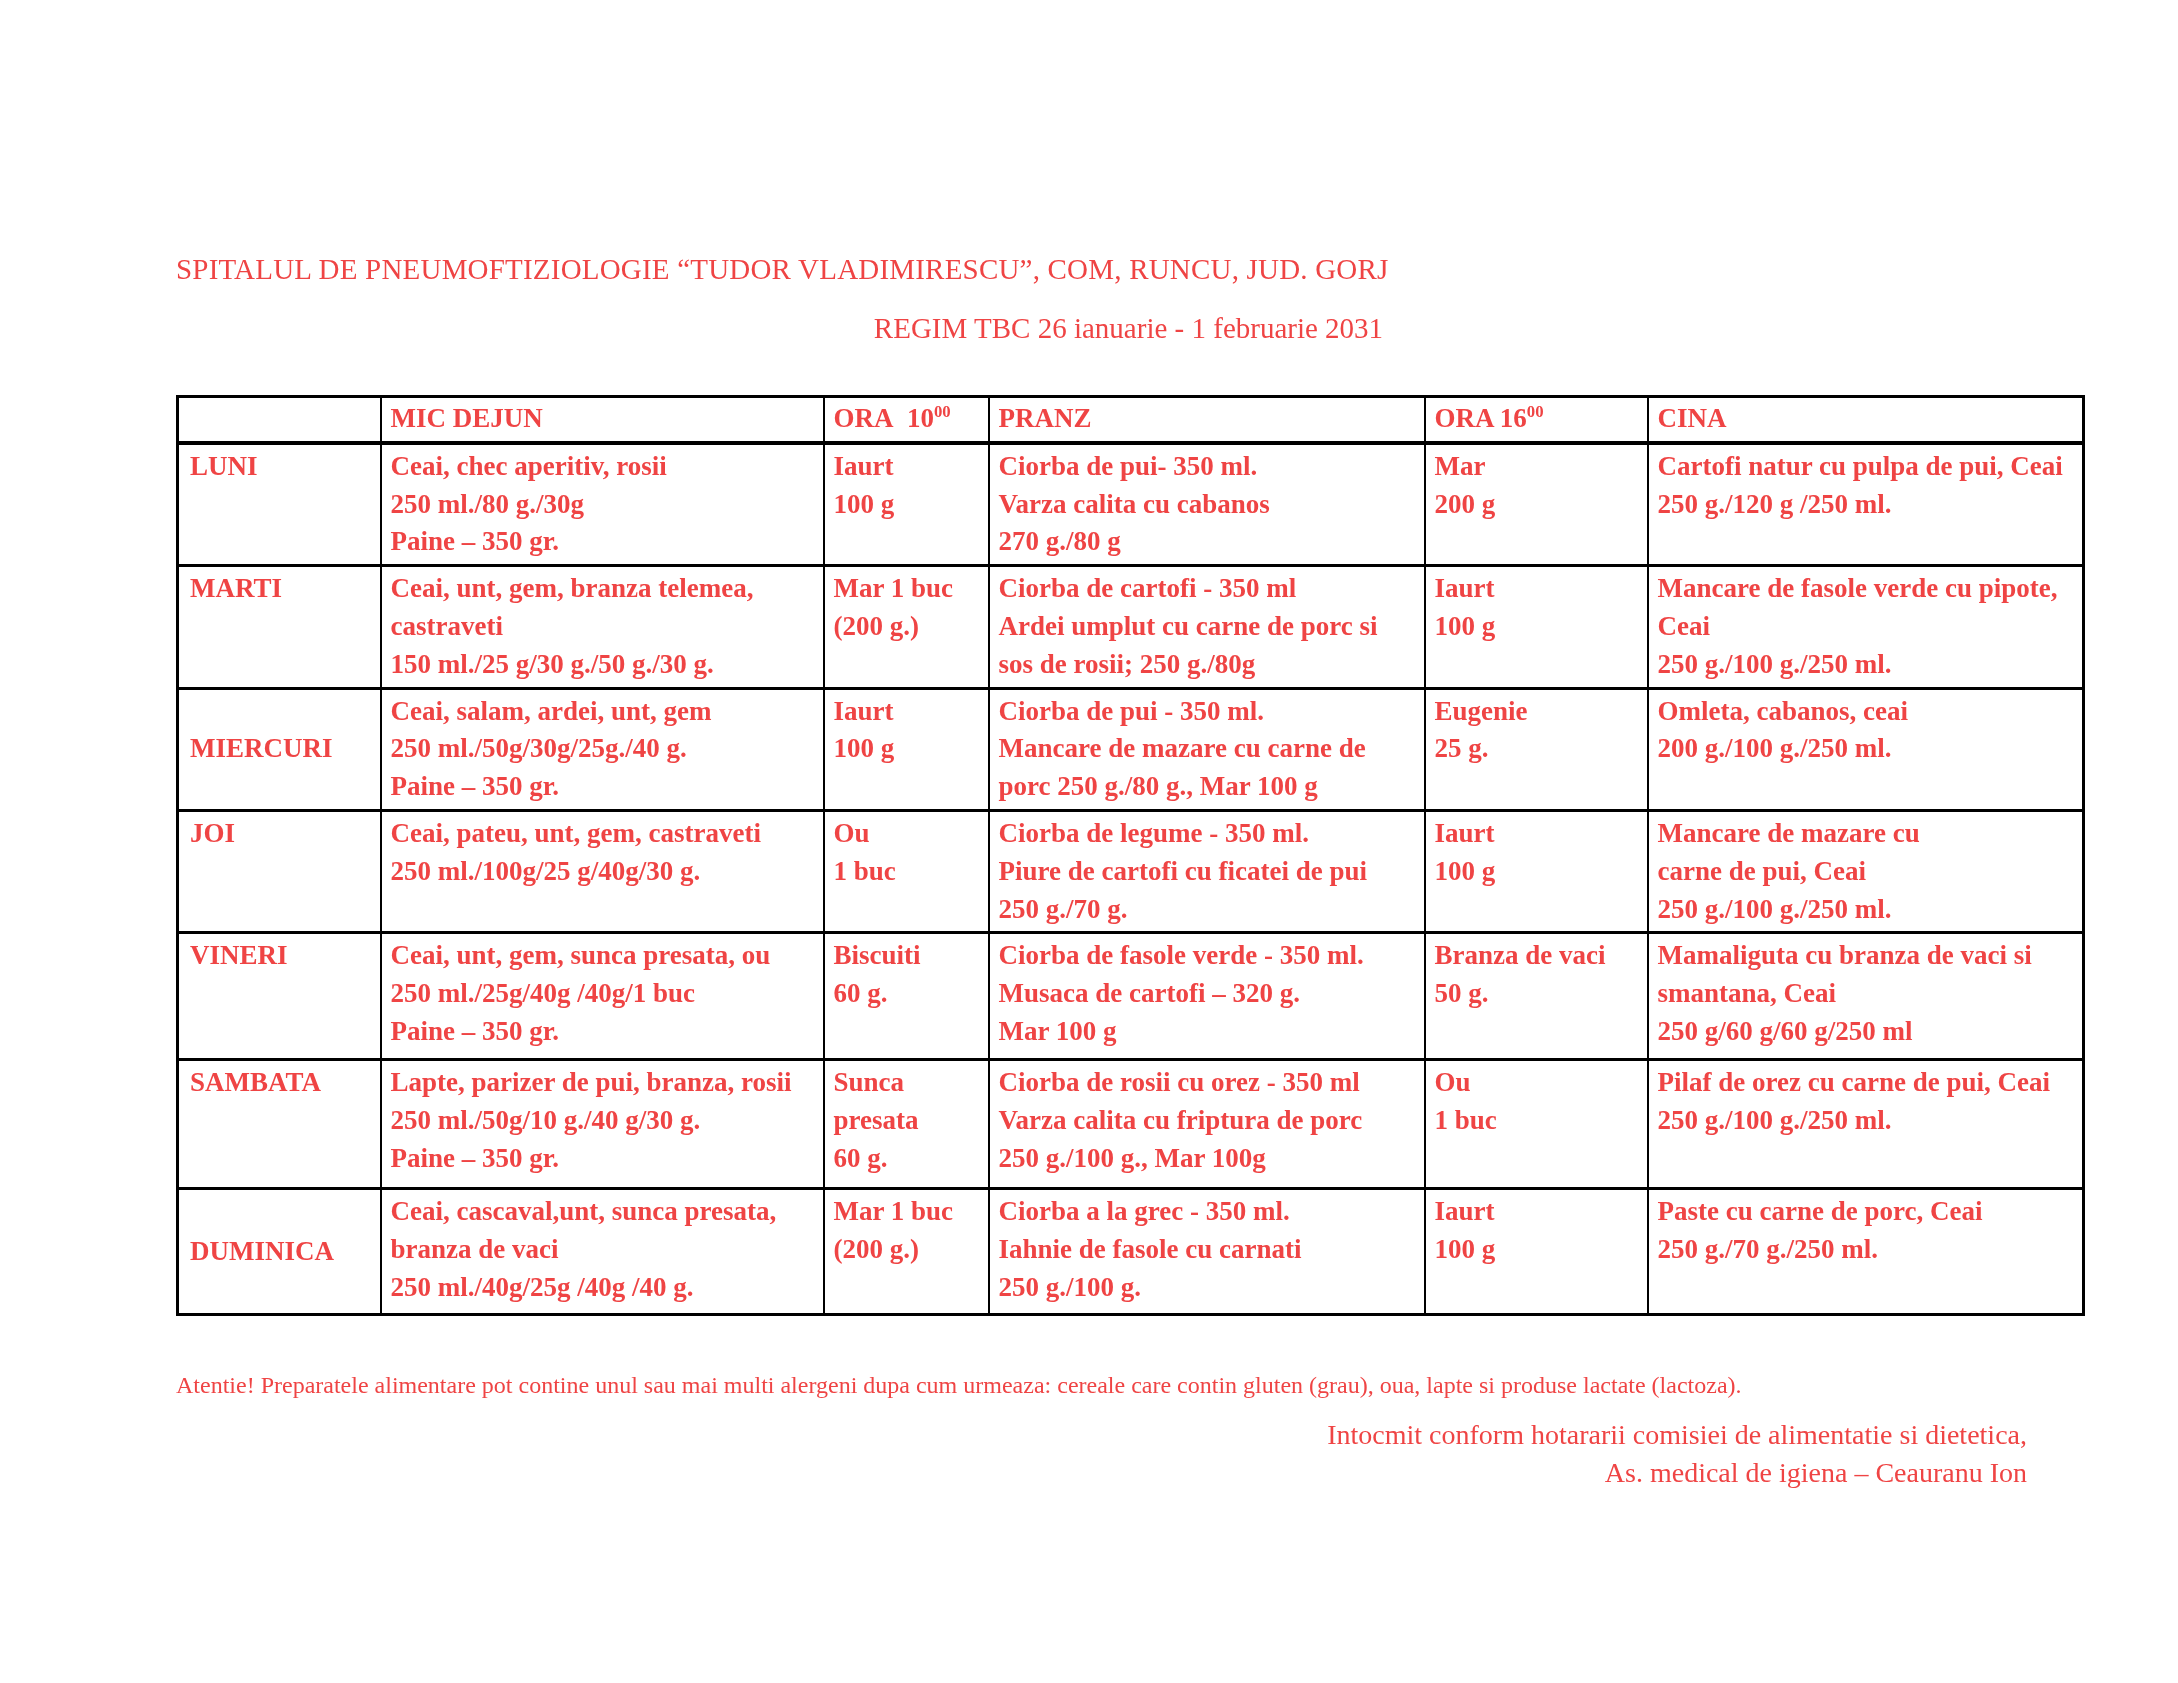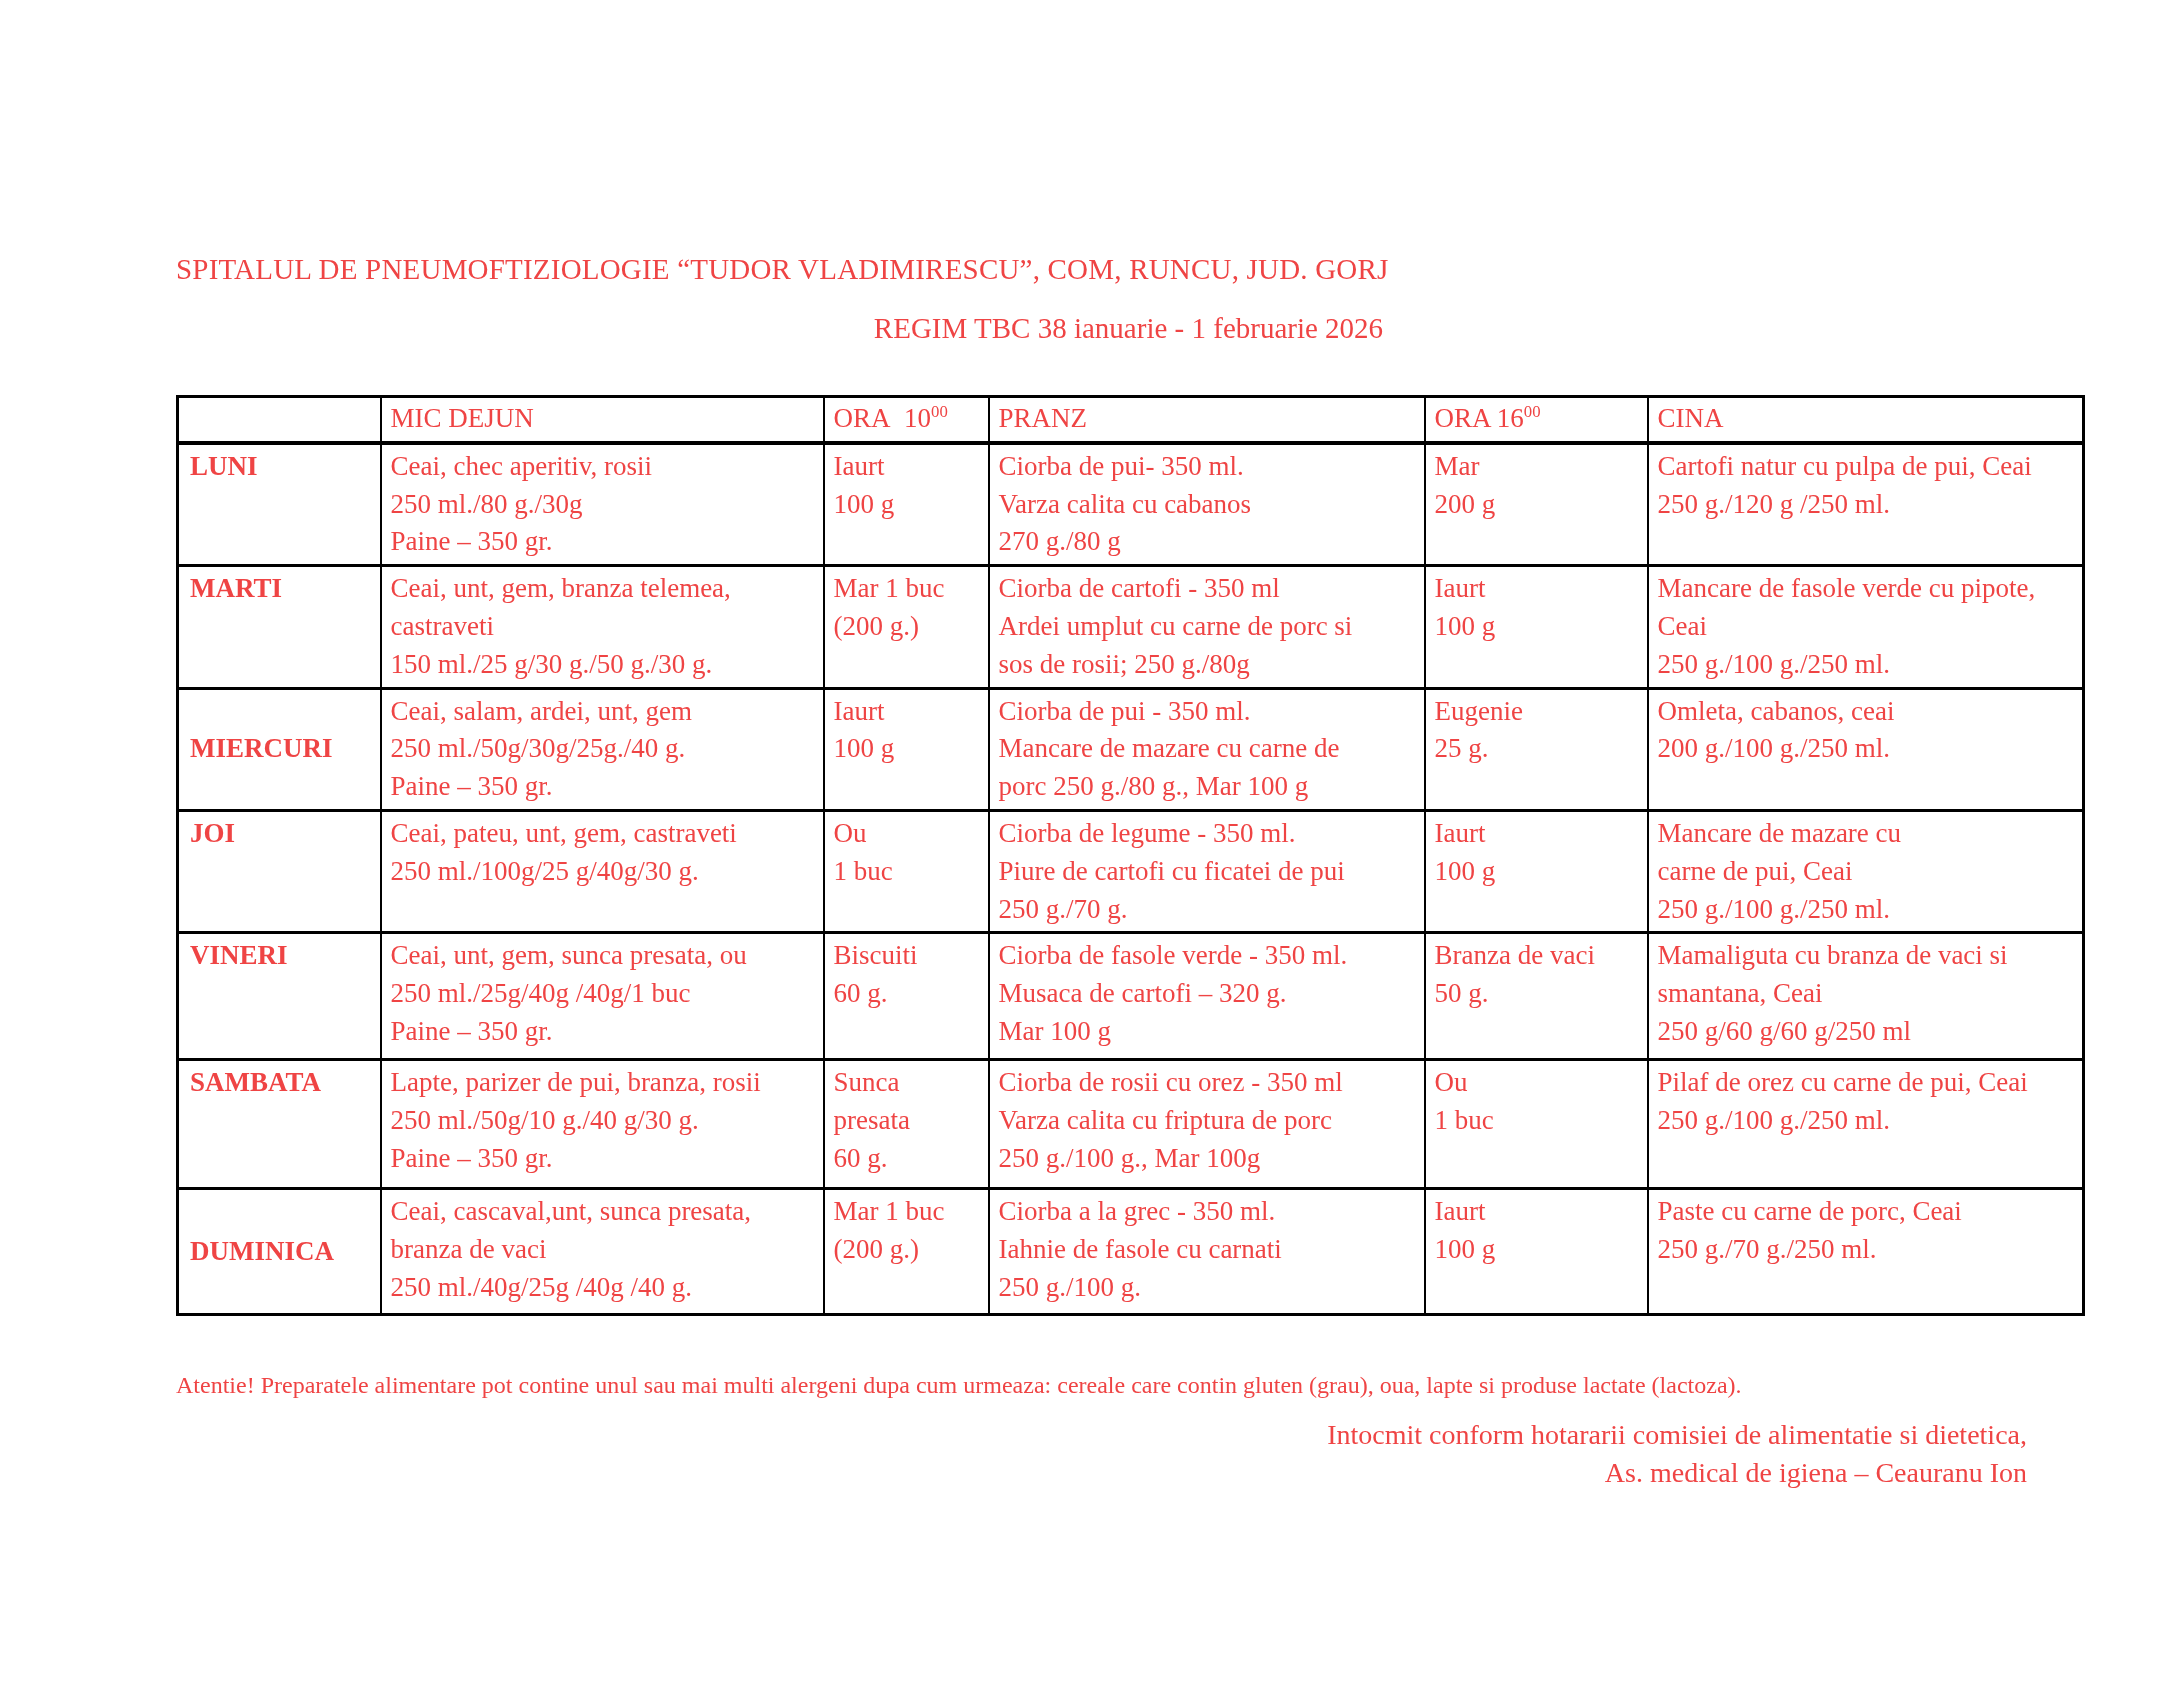--- a/index.html
+++ b/index.html
@@ -33,21 +33,21 @@
   col.c-ora10{width:165px;}
   col.c-pranz{width:436px;}
   col.c-ora16{width:223px;}
   col.c-cina{width:436px;}
   th,td{
     border:2px solid #000;
     border-top-width:3px;border-bottom-width:3px;
     vertical-align:top;
     text-align:left;
     padding:3px 4px 3px 9px;
-    font-weight:normal;
+    font-weight:bold;
     white-space:pre-line;
     line-height:1.4;
     overflow:hidden;
   }
   thead th{height:34px;border-bottom-width:4px;padding-top:2px;}
   td.day-cell{font-weight:bold;padding-left:11px;}
   td.ora16-cell{text-align:left;}
   sup{font-size:0.62em;vertical-align:super;line-height:0;}
   tbody tr:nth-child(1){height:109px;}
   tbody tr:nth-child(2){height:101px;}
@@ -70,21 +70,21 @@
     text-align:right;
   }
 </style>
 </head>
 <body>
 
 <div class="page">
   <div class="content">
 
     <h1 class="doc-title">SPITALUL DE PNEUMOFTIZIOLOGIE “TUDOR VLADIMIRESCU”, COM, RUNCU, JUD. GORJ</h1>
-    <div class="doc-subtitle">REGIM TBC 38 ianuarie - 1 februarie 2026</div>
+    <div class="doc-subtitle">REGIM TBC 26 ianuarie - 1 februarie 2031</div>
 
     <table class="menu">
       <colgroup>
         <col class="c-day">
           <col class="c-micdejun">
           <col class="c-ora10">
         <col class="c-pranz">
           <col class="c-ora16">
           <col class="c-cina">
       </colgroup>

